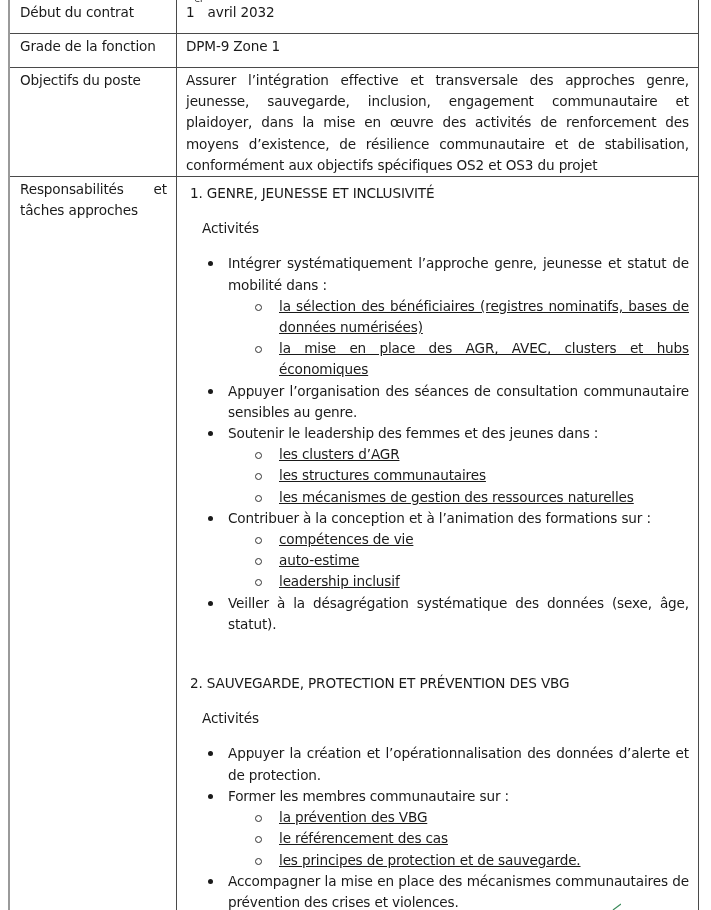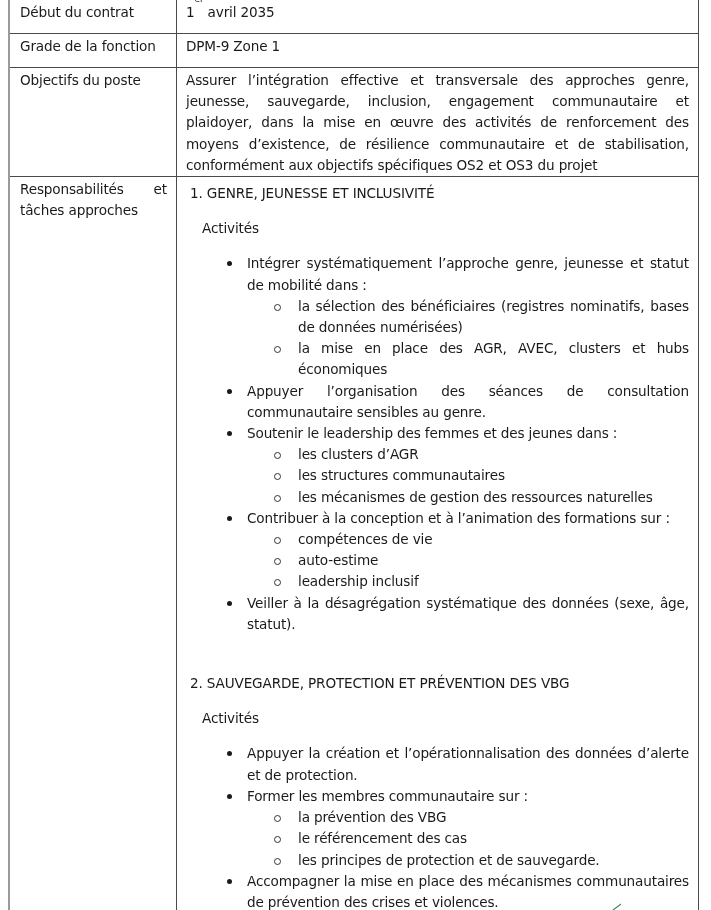--- a/index.html
+++ b/index.html
@@ -73,37 +73,37 @@
     }
     ul.lvl1 {
       list-style: none;
       margin: 14px 0 0 0;
       padding: 0 0 0 42px;
     }
     ul.lvl1 > li {
       position: relative;
       text-align: justify;
       padding-right: 0;
-      margin-left: 19px;
     }
     ul.lvl1 > li > .bullet {
       position: absolute;
       left: -23px;
       top: 0;
       width: 10px;
       text-align: center;
     }
     ul.lvl2 {
       list-style: none;
       margin: 0;
       padding: 0 0 0 51px;
     }
     ul.lvl2 > li {
       position: relative;
       text-align: justify;
+      text-decoration: underline;
     }
     ul.lvl2 > li > .circle {
       position: absolute;
       left: -24px;
       top: 8px;
       width: 5px;
       height: 5px;
       border: 1.1px solid #333;
       border-radius: 50%;
     }
@@ -131,21 +131,21 @@
 <body>
 
 <div class="page">
   <table class="jd">
     <tbody>
         <tr class="r1">
       <td class="label left-edge">
         <span>Début du contrat</span>
       </td>
       <td>
-        <span>1</span><sup>er</sup><span> avril 2035</span>
+        <span>1</span><sup>er</sup><span> avril 2032</span>
       </td>
     </tr>
     <tr class="r2">
       <td class="label left-edge">
         <span>Grade de la fonction</span>
       </td>
       <td>
         <span>DPM-9 Zone 1</span>
       </td>
     </tr>

